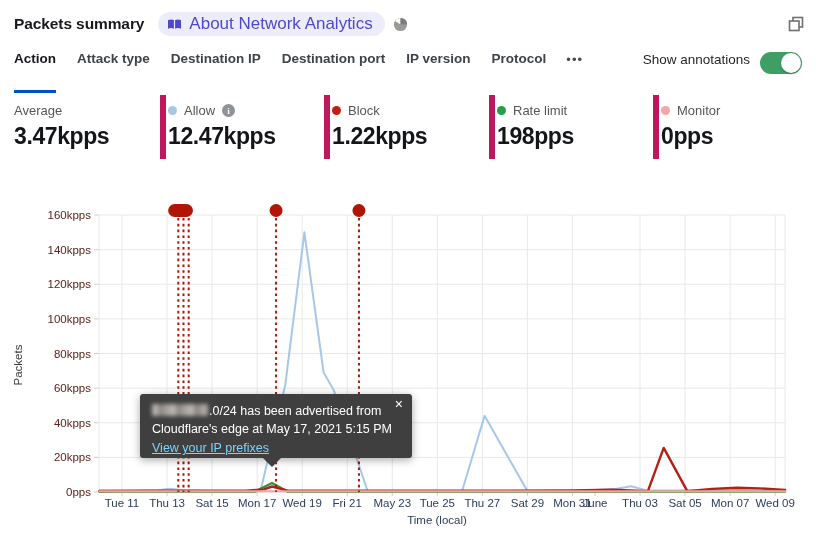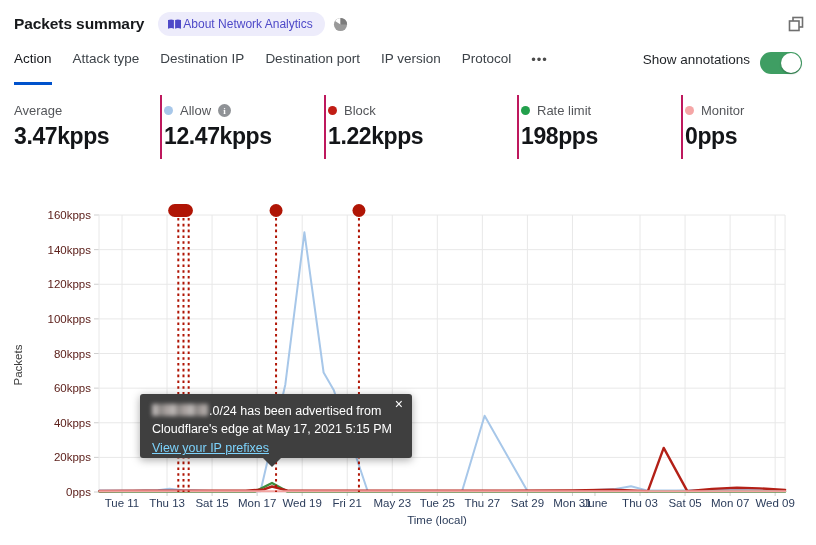--- a/index.html
+++ b/index.html
@@ -2,41 +2,41 @@
 <html><head>
 <meta charset="utf-8">
 <style>
   * { margin:0; padding:0; box-sizing:border-box; }
   body { background:#f0f0f0; font-family:"Liberation Sans", sans-serif; }
   .screen { position:relative; width:816px; height:545px; background:#ffffff; overflow:hidden; }
 
   
   .header-row { position:absolute; top:10px; left:14px; right:12px; height:28px; display:flex; align-items:center; }
   .page-title { font-size:15.5px; font-weight:700; color:#17191c; letter-spacing:-0.1px; }
-  .about-badge { margin-left:14px; display:flex; align-items:center; gap:1px; height:24px; padding:0 12px 0 9px;
-                 background:#edecfb; border-radius:12px; color:#4e49c8; font-size:12px; cursor:pointer;justify-content:center; }
+  .about-badge { margin-left:14px; display:flex; align-items:center; gap:7px; height:24px; padding:0 12px 0 9px;
+                 background:#edecfb; border-radius:12px; color:#4e49c8; font-size:17px; cursor:pointer;justify-content:center; }
   .usage-icon { margin-left:8px; width:15px; height:15px; cursor:pointer; }
   .spacer { flex:1; }
 
   
   .tabs-row { position:absolute; top:51px; left:14px; right:14px; display:flex; align-items:flex-start; }
   .tabs { display:flex; gap:21px; }
-  .tab { font-size:13.5px; color:#3d4349; padding-bottom:16px; cursor:pointer; white-space:nowrap; }
+  .tab { font-size:13.5px; color:#3d4349; padding-bottom:24px; cursor:pointer; white-space:nowrap;font-weight:bold; }
   .tab.active { color:#16181d; border-bottom:3px solid #0052cc; }
   .more-dots { margin-left:20px; font-size:13px; color:#4a4a4a; letter-spacing:1px; cursor:pointer; padding-top:1px; }
   .toggle-group { margin-left:auto; display:flex; gap:10px; padding-top:1px; }
   .toggle-label { font-size:13.5px; color:#1f2226; }
   .toggle { position:relative; width:42px; height:22px; border-radius:11px; cursor:pointer; }
   .toggle .knob { position:absolute; top:1px; right:1px; width:20px; height:20px; background:#fff; border-radius:50%;
                   box-shadow:0 1px 2px rgba(0,0,0,0.3); }
 
   
   .stats-row { position:absolute; top:95px; left:0; display:flex; }
   .stat { height:64px; padding:8px 0 0 2px; }
-  .stat + .stat { border-left:2px solid #be185d; }
+  .stat + .stat { border-left:6px solid #be185d; }
   .stat-label-row { display:flex; align-items:center; gap:7px; font-size:13px; color:#54565a; }
   .dot { width:9px; height:9px; border-radius:50%; flex:none; }
   .info-icon { width:13px; height:13px; border-radius:50%; background:#8f9296; color:#fff; font-size:9px; font-weight:700;
                display:flex; align-items:center; justify-content:center; cursor:pointer; font-family:"Liberation Serif", serif; }
   .stat-value { margin-top:5px; font-size:23px; font-weight:600; color:#131518; letter-spacing:-0.4px; }
 
   
   .chart-wrap { position:absolute; top:190px; left:0; width:816px; height:355px; }
   svg text { font-family:"Liberation Sans", sans-serif; }
 
@@ -111,21 +111,21 @@
         </div>
         <div class="stat-value">12.47kpps</div>
       </div>
       <div class="stat" style="width: 165px;">
         <div class="stat-label-row">
           <span class="dot" style="background: rgb(193, 29, 21);"></span>
           <span>Block</span>
         </div>
         <div class="stat-value">1.22kpps</div>
       </div>
-      <div class="stat" style="width: 164px; margin-left: 28px;">
+      <div class="stat" style="width: 164px;">
         <div class="stat-label-row">
           <span class="dot" style="background: rgb(34, 160, 76);"></span>
           <span>Rate limit</span>
         </div>
         <div class="stat-value">198pps</div>
       </div>
       <div class="stat" style="width: 163px;">
         <div class="stat-label-row">
           <span class="dot" style="background: rgb(245, 166, 166);"></span>
           <span>Monitor</span>

